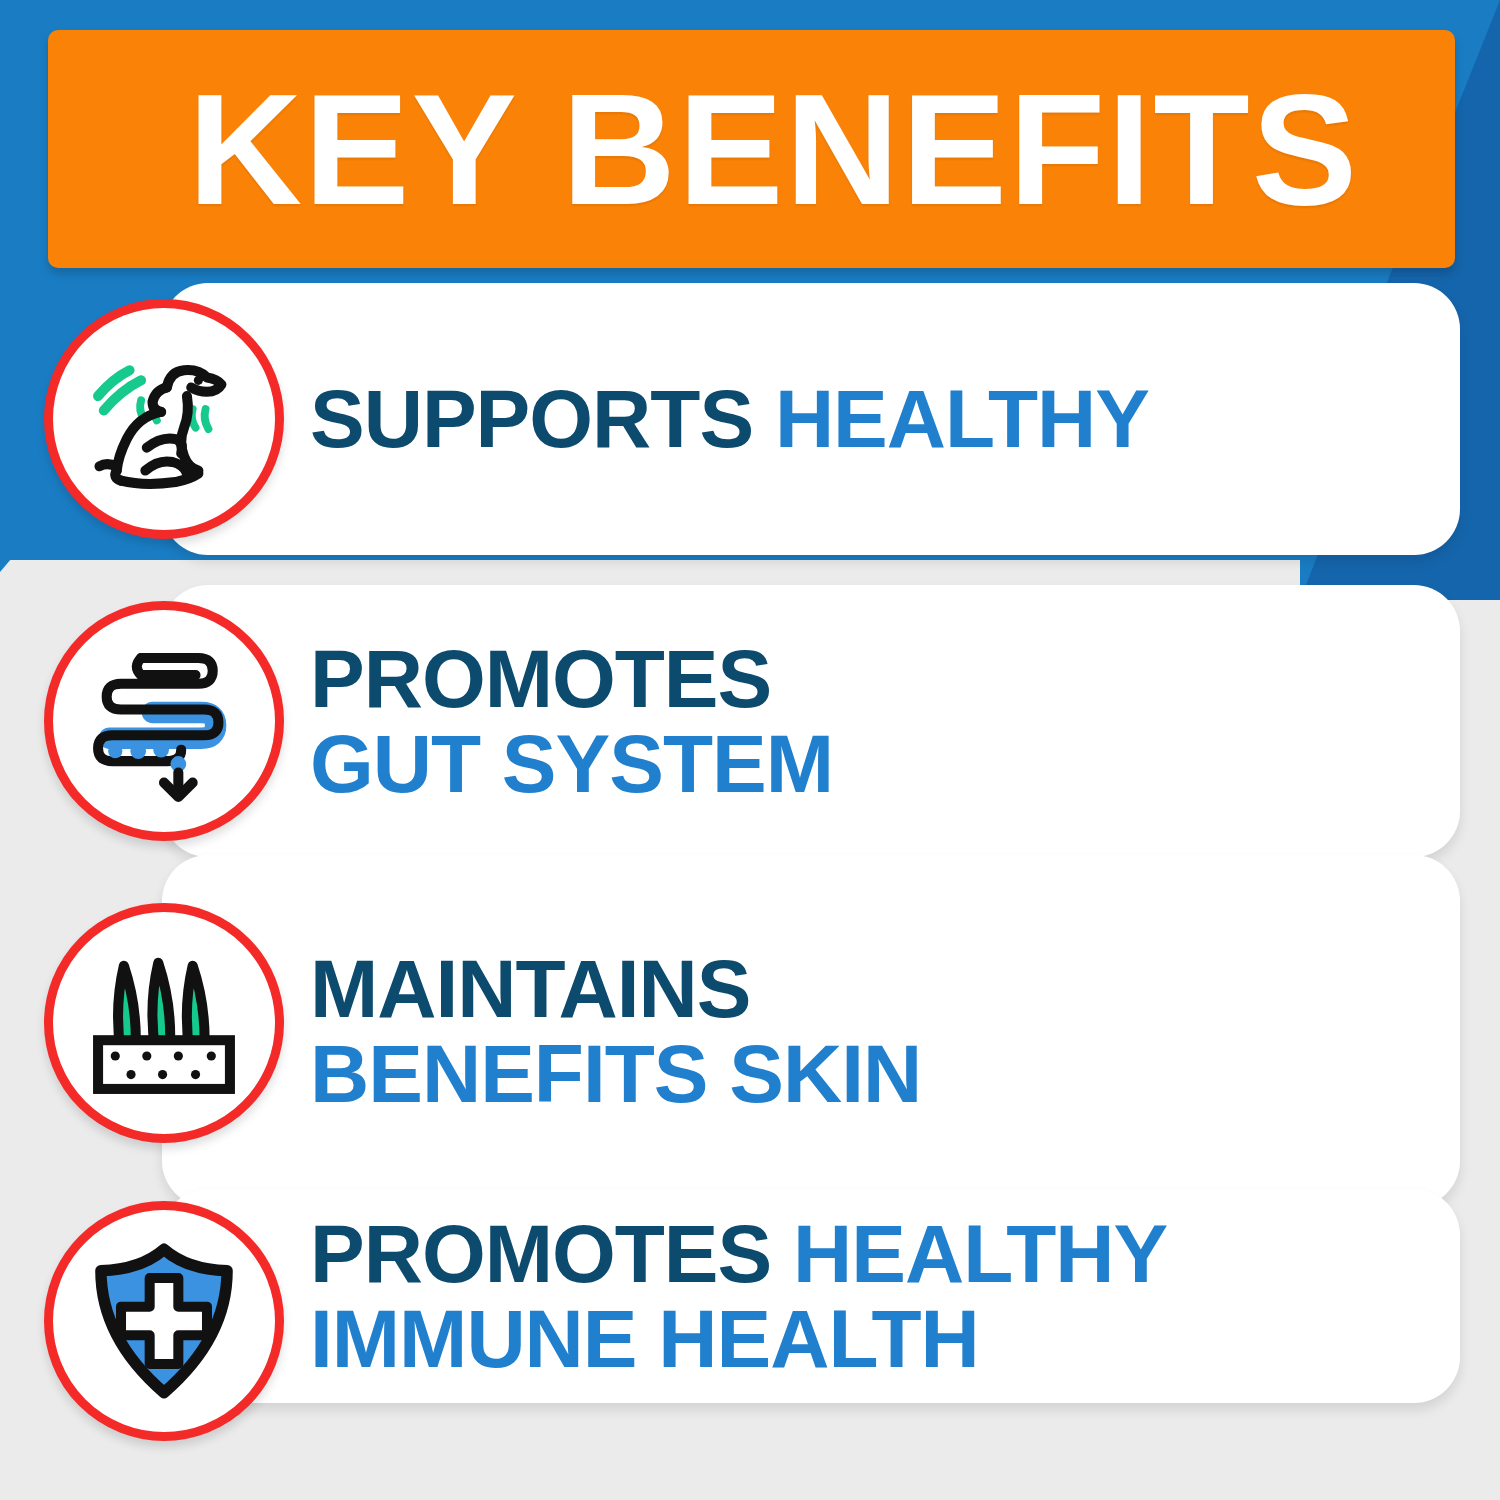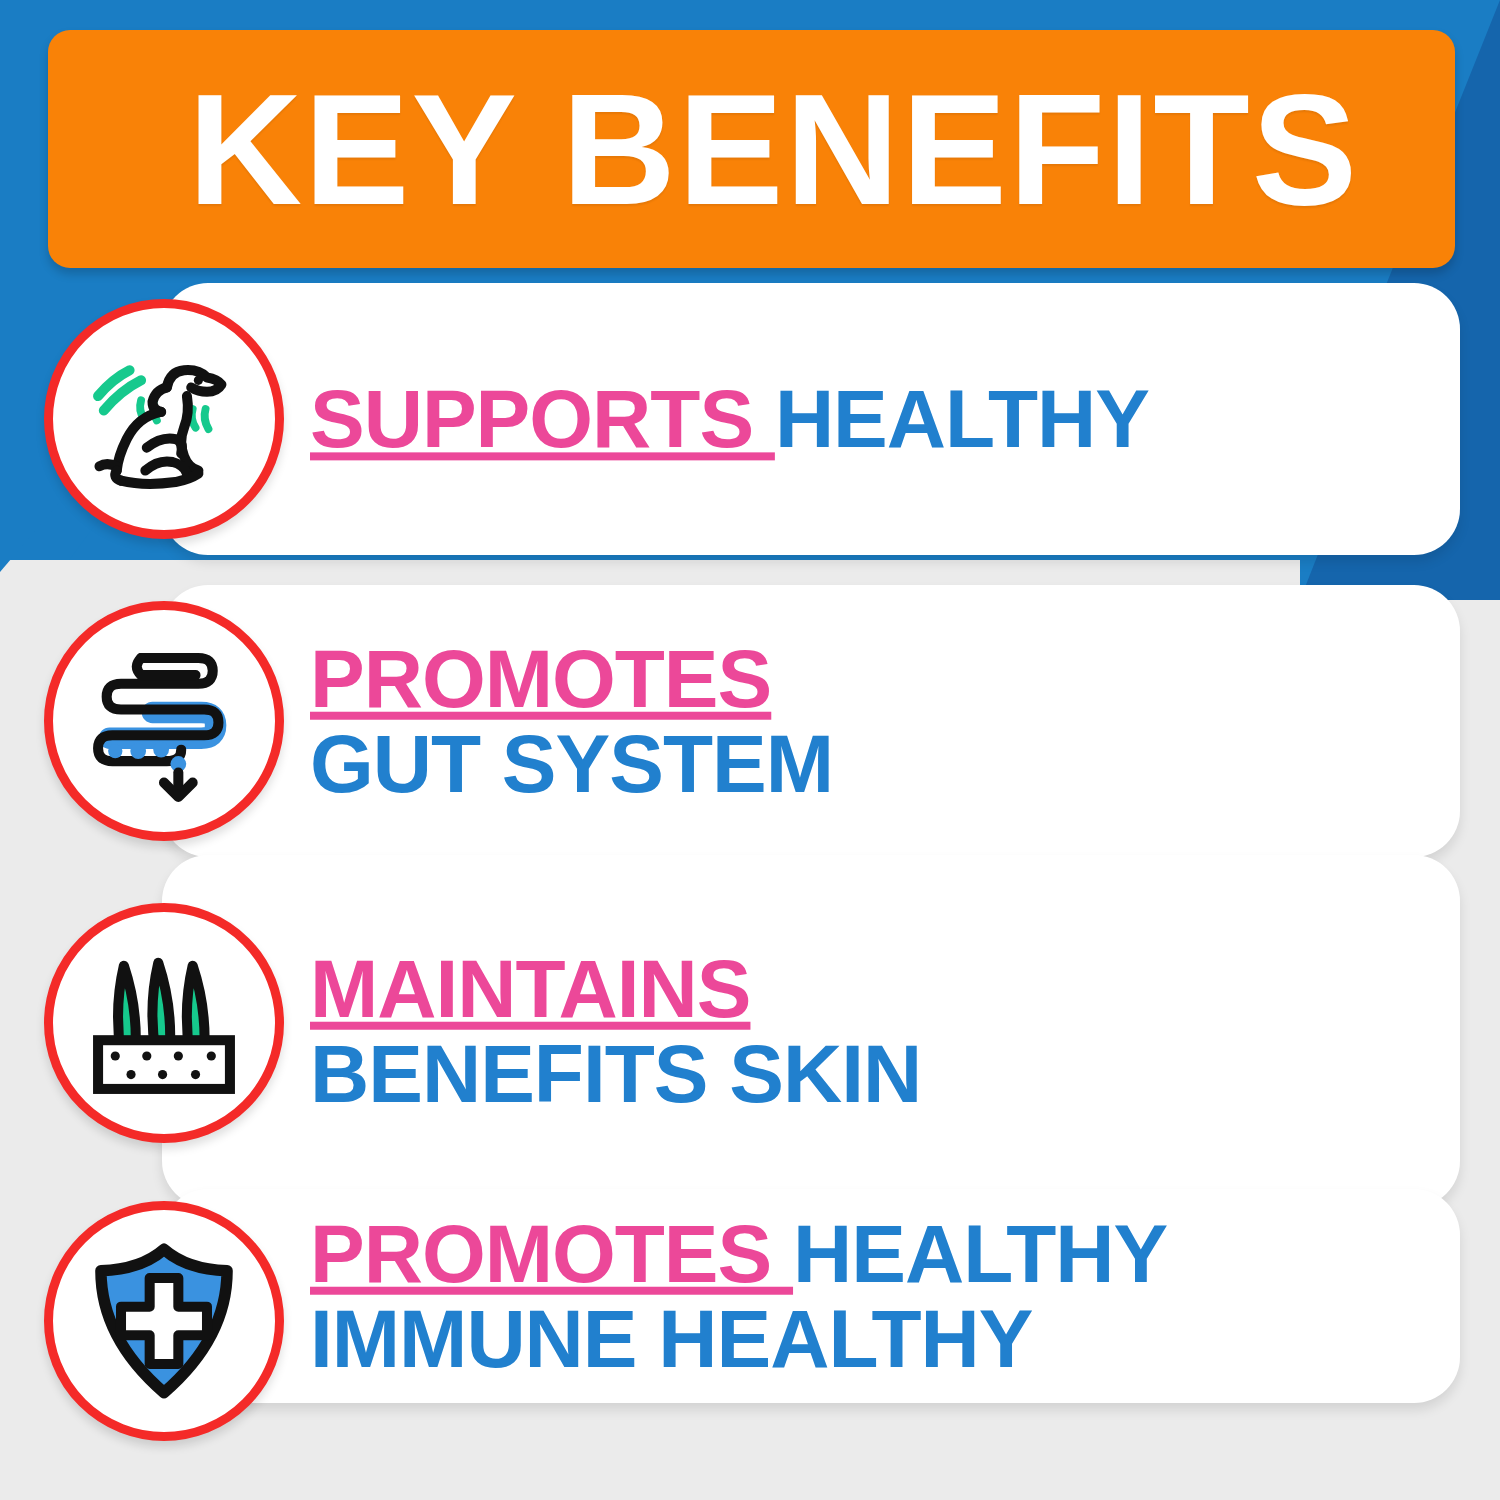--- a/index.html
+++ b/index.html
@@ -17,21 +17,21 @@
   
   .header-wrap{
     position:absolute;
     left:48px; top:30px;
     width:1407px; height:238px;
     z-index:3;
   }
   .header-banner{
     width:100%; height:100%;
     background:#f98207;
-    border-radius:22px;
+    border-radius:10px;
     box-shadow:0 6px 10px rgba(0,0,0,0.18);
     display:flex; align-items:center; justify-content:center;padding-left:44px;
   }
   .header-title{
     color:#ffffff;
     font-size:158px;
     font-weight:bold;
     letter-spacing:2px;
     line-height:1;
     transform:scaleX(1.0);
@@ -63,21 +63,21 @@
     position:absolute;
     left:148px;
     top:50%;
     transform:translateY(-50%);
     font-size:82px;
     font-weight:bold;
     line-height:1.04;
     letter-spacing:-1px;
     white-space:nowrap;
   }
-  .t-black{ color:#ec4899;text-decoration:underline; }
+  .t-black{ color:#0c4a6e; }
   .t-blue { color:#2180ce; }
 
   
   .icon-badge{
     position:absolute;
     left:44px;
     width:240px; height:240px;
     border-radius:50%;
     background:#ffffff;
     border:9px solid #f42a28;
@@ -142,21 +142,21 @@
       <div class="t-black">MAINTAINS</div>
       <div class="t-blue">BENEFITS SKIN</div>
     </div>
   </div>
 
   <div class="card card-4">
     <div class="card-text">
       <div>
         <span class="t-black">PROMOTES </span><span class="t-blue">HEALTHY</span>
       </div>
-      <div class="t-blue">IMMUNE HEALTHY</div>
+      <div class="t-blue">IMMUNE HEALTH</div>
     </div>
   </div>
 </div>
 
 <div class="icon-badge badge-1">
   <svg viewBox="0 0 120 120">
     <g fill="none" stroke="#16c98d" stroke-width="7" stroke-linecap="round">
       <path d="M14 44 Q24 32 36 26"></path>
       <path d="M18 54 Q30 40 44 33"></path>
     </g>

